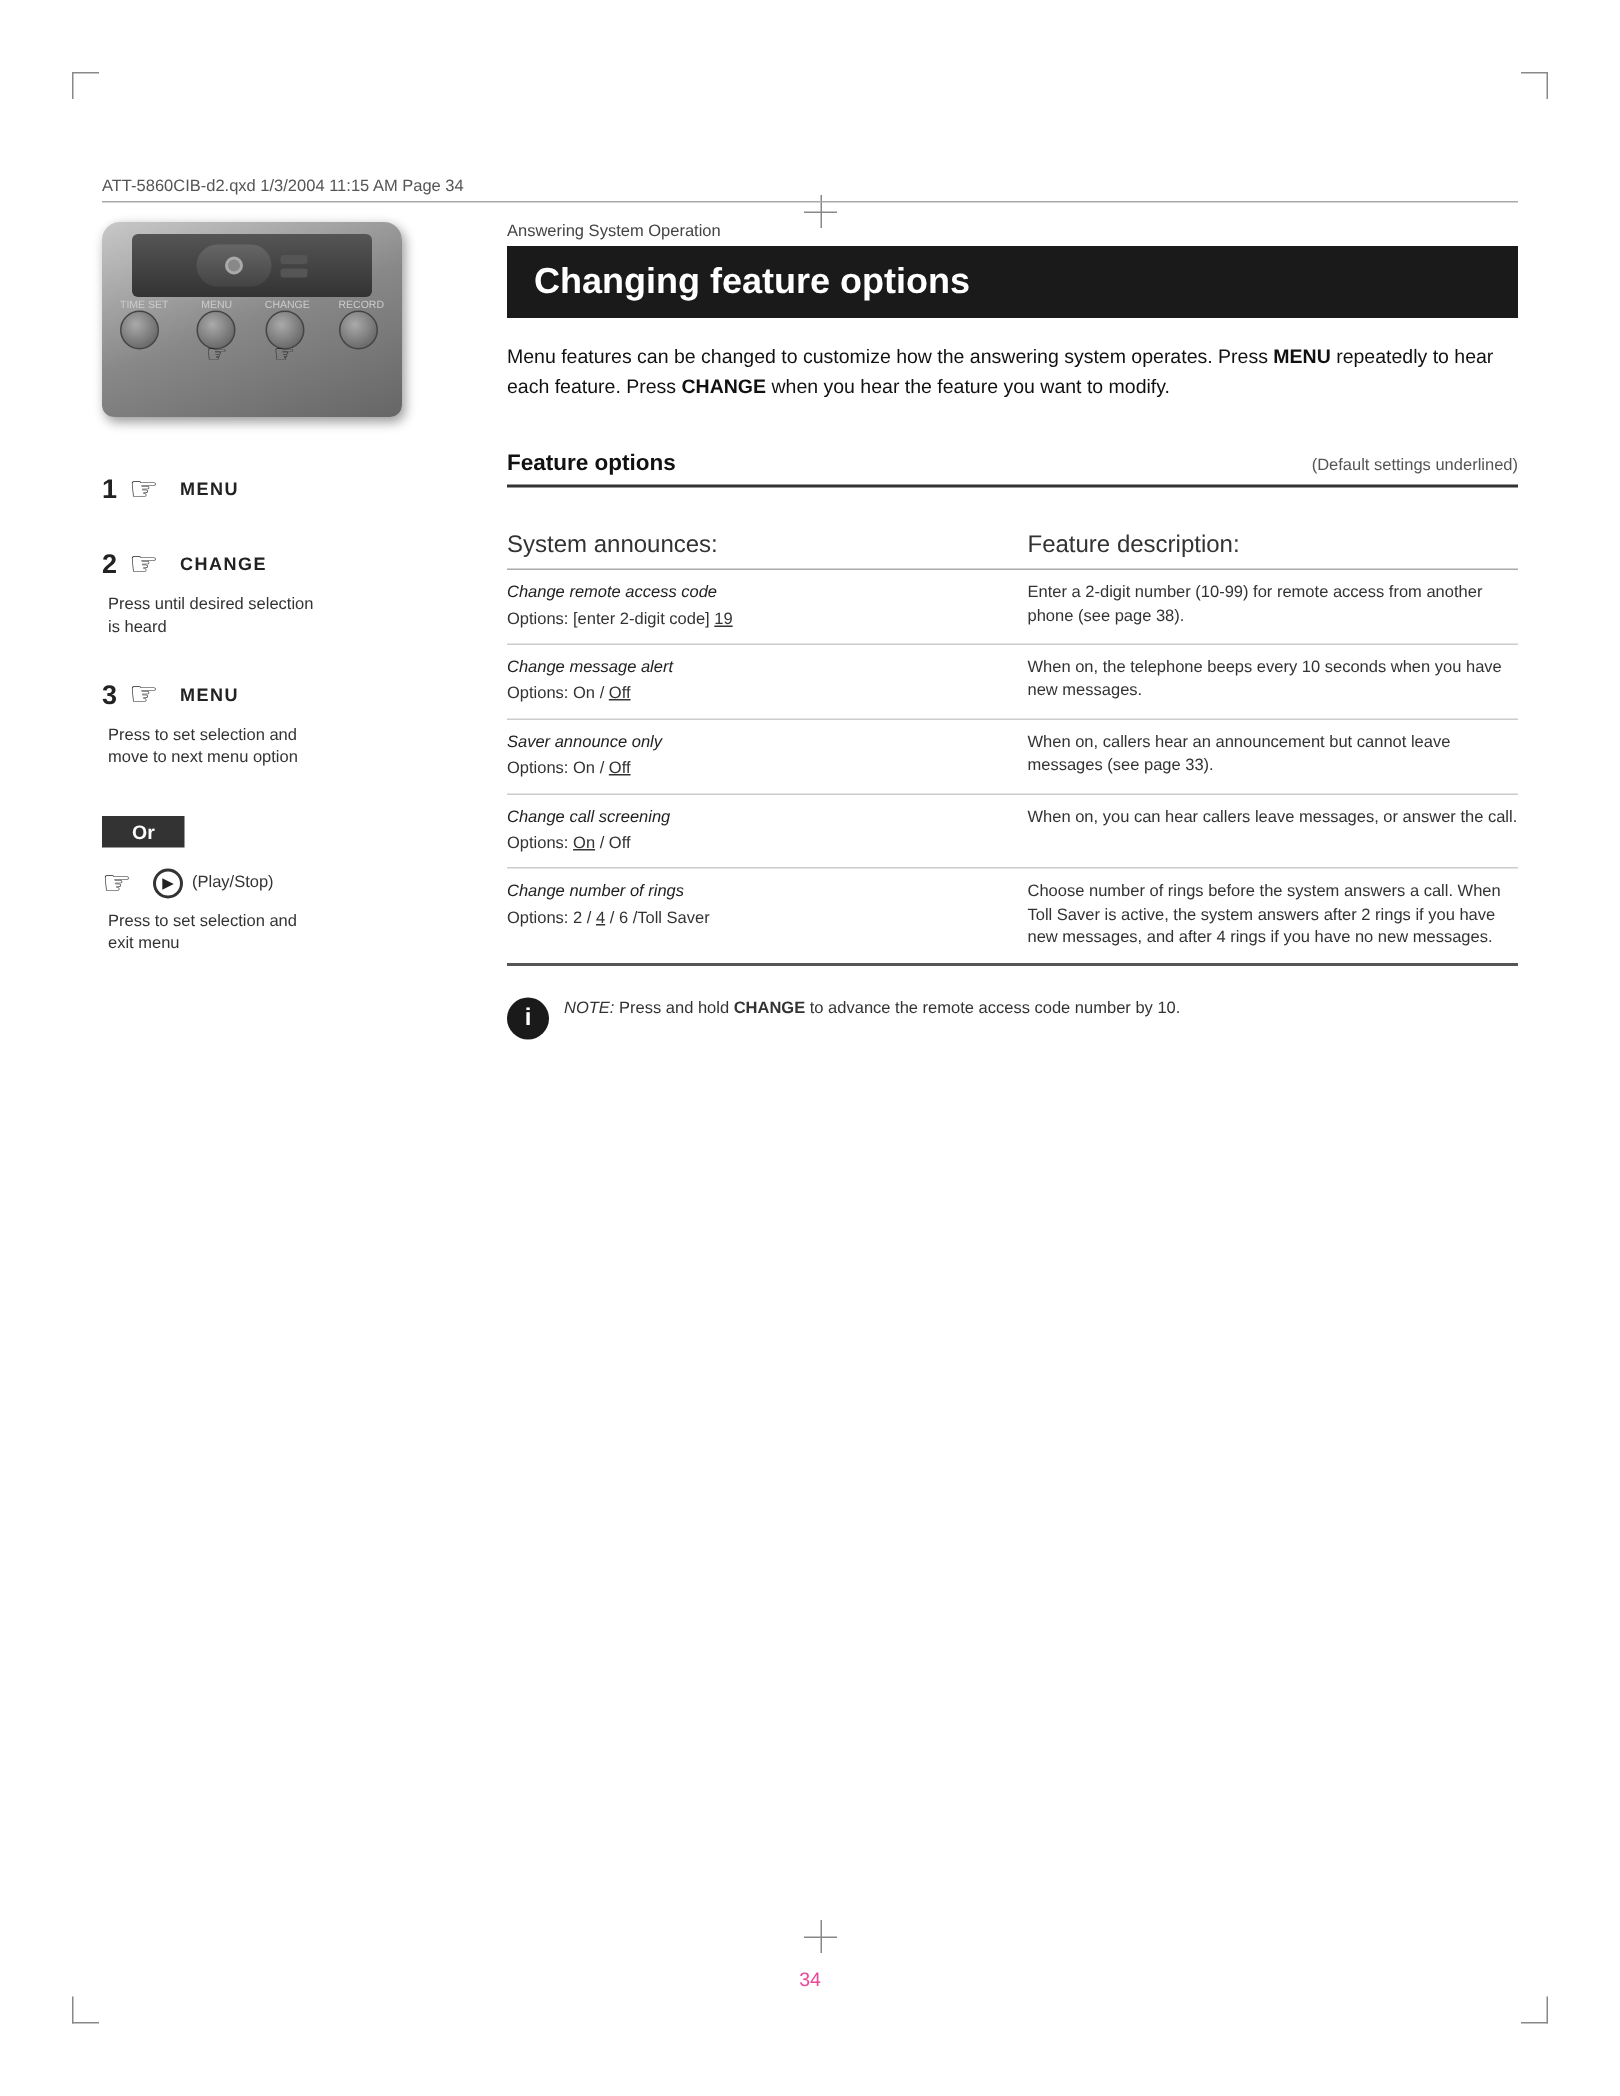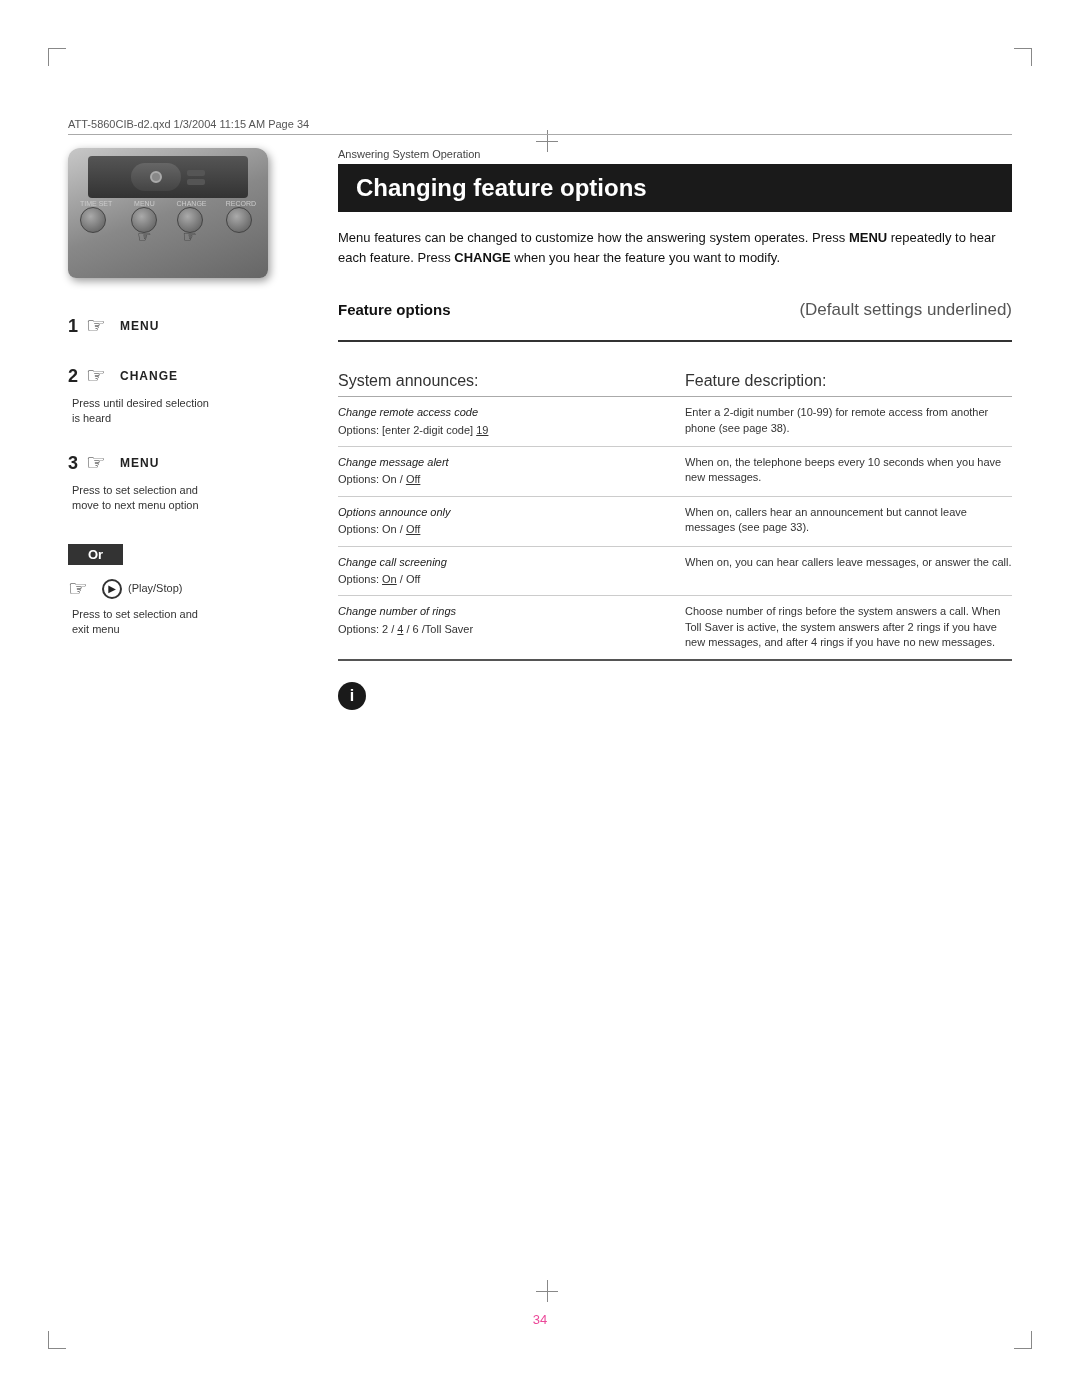--- a/index.html
+++ b/index.html
@@ -210,29 +210,29 @@
     }
     .intro-text strong {
       font-weight: bold;
     }
 
     
     .feature-options-header {
       display: flex;
       justify-content: space-between;
       align-items: baseline;
-      margin-bottom: 20px;
+      margin-bottom: 6px;
     }
     .feature-options-title {
       font-size: 15px;
       font-weight: bold;
       color: #111;
     }
     .default-note {
-      font-size: 17px;
+      font-size: 11px;
       color: #555;
     }
 
     .table-container {
       border-top: 2px solid #333;
     }
 
     .table-header-row {
       display: grid;
       grid-template-columns: 1fr 1fr;
@@ -462,21 +462,21 @@
         <div class="table-row">
           <div class="table-cell">
             <span class="cell-title">Change message alert</span>
             <span class="cell-options">Options: On / <span class="underline">Off</span></span>
           </div>
           <div class="table-cell">When on, the telephone beeps every 10 seconds when you have new messages.</div>
         </div>
 
         <div class="table-row">
           <div class="table-cell">
-            <span class="cell-title">Options announce only</span>
+            <span class="cell-title">Saver announce only</span>
             <span class="cell-options">Options: On / <span class="underline">Off</span></span>
           </div>
           <div class="table-cell">When on, callers hear an announcement but cannot leave messages (see page 33).</div>
         </div>
 
         <div class="table-row">
           <div class="table-cell">
             <span class="cell-title">Change call screening</span>
             <span class="cell-options">Options: <span class="underline">On</span> / Off</span>
           </div>
@@ -489,19 +489,22 @@
             <span class="cell-options">Options: 2 / <span class="underline">4</span> / 6 /Toll Saver</span>
           </div>
           <div class="table-cell">Choose number of rings before the system answers a call. When Toll Saver is active, the system answers after 2 rings if you have new messages, and after 4 rings if you have no new messages.</div>
         </div>
 
       </div>
     </div>
 
     <div class="note-box">
       <div class="note-icon">i</div>
+      <div class="note-text">
+        <em>NOTE:</em> Press and hold <strong>CHANGE</strong> to advance the remote access code number by 10.
+      </div>
     </div>
 
   </div>
 
 </div>
 
 <div class="page-number">34</div>
 
 </body></html>

